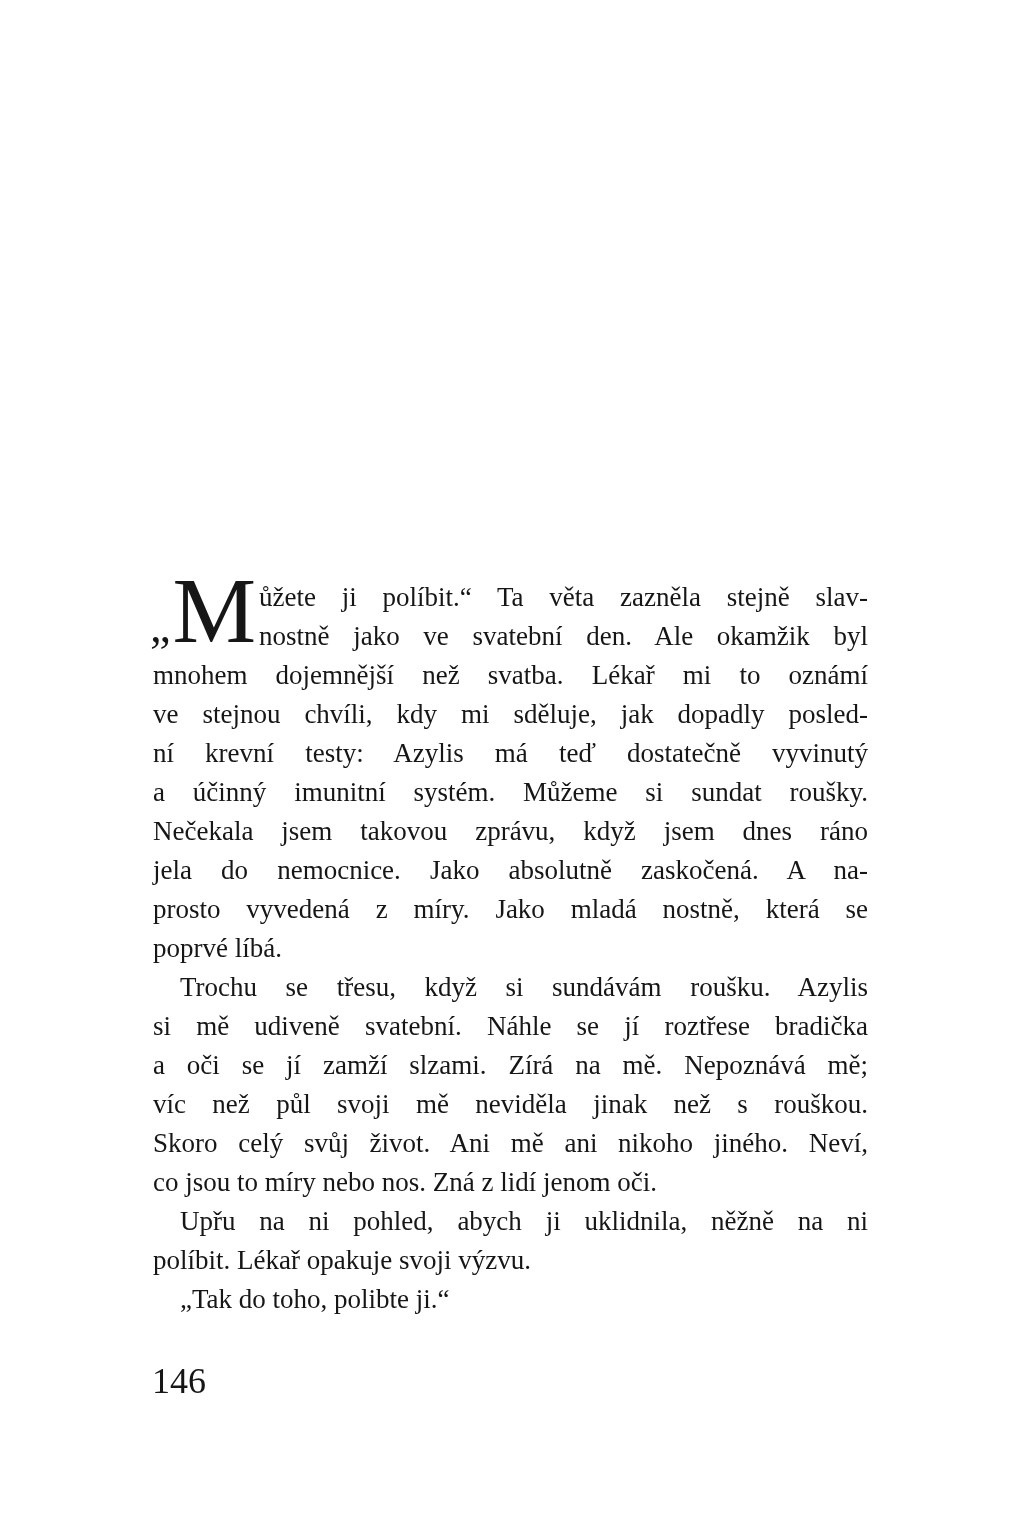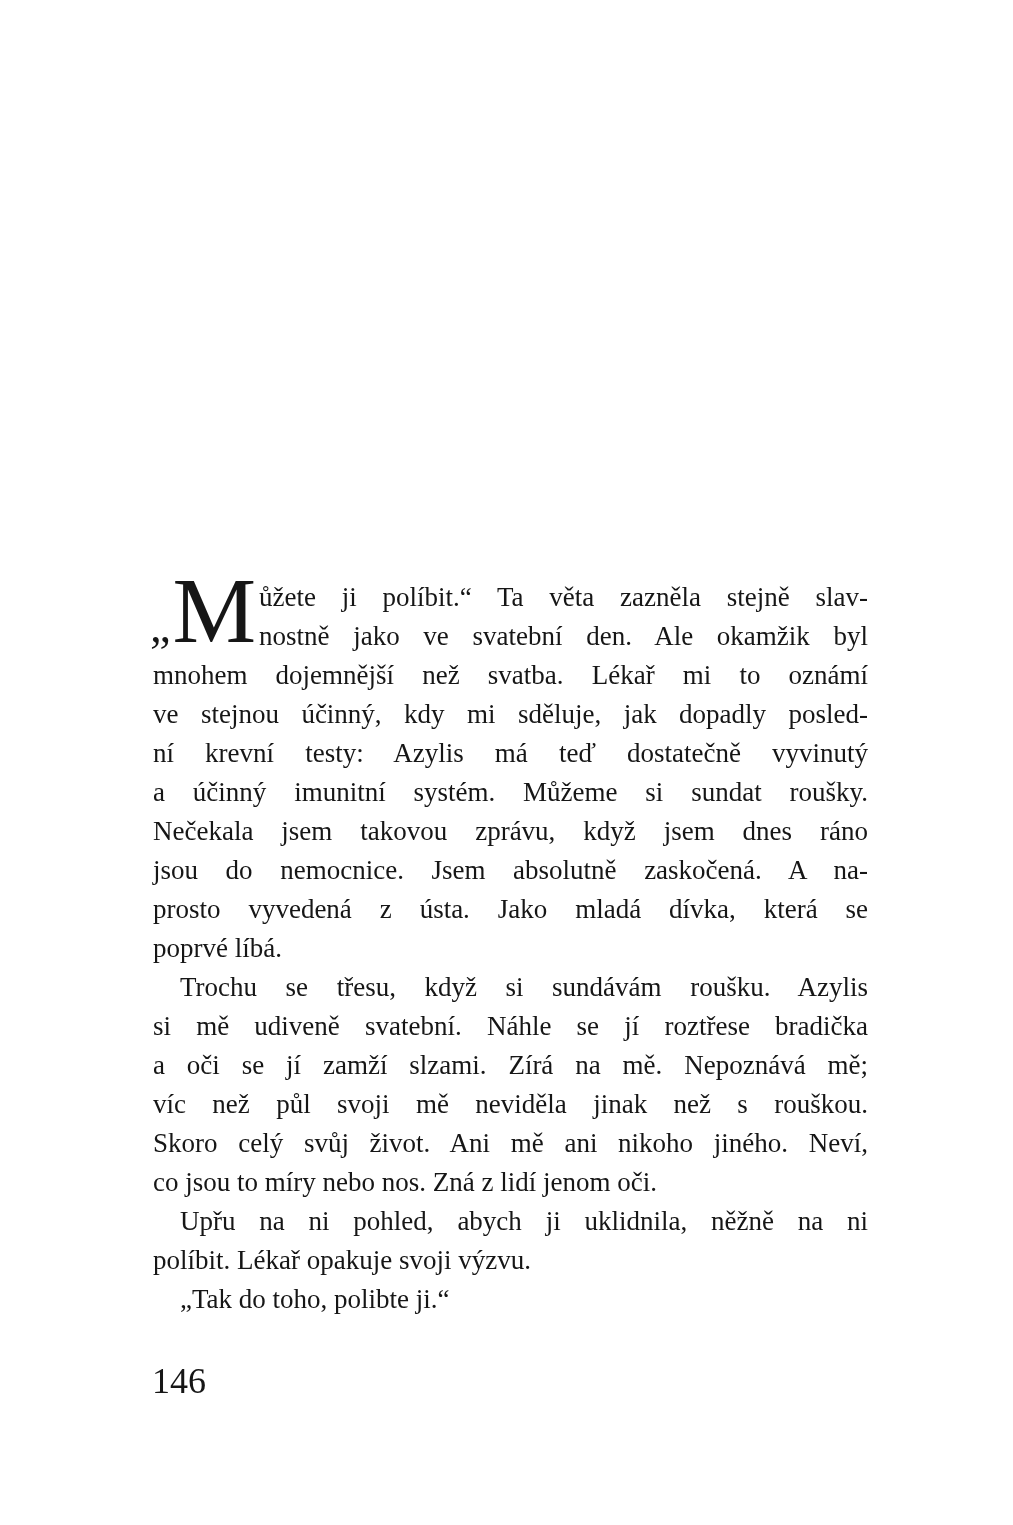--- a/index.html
+++ b/index.html
@@ -68,26 +68,26 @@
 
   <div class="dropcap">
     <span class="dq">„</span>
     <span class="dm">M</span>
   </div>
 
   <div class="text-block" id="text-block">
       <div class="line dropcap-indent">ůžete ji políbit.“ Ta věta zazněla stejně slav-</div>
       <div class="line dropcap-indent">nostně jako ve svatební den. Ale okamžik byl</div>
       <div class="line">mnohem dojemnější než svatba. Lékař mi to oznámí</div>
-      <div class="line">ve stejnou účinný, kdy mi sděluje, jak dopadly posled-</div>
+      <div class="line">ve stejnou chvíli, kdy mi sděluje, jak dopadly posled-</div>
       <div class="line">ní krevní testy: Azylis má teď dostatečně vyvinutý</div>
       <div class="line">a účinný imunitní systém. Můžeme si sundat roušky.</div>
       <div class="line">Nečekala jsem takovou zprávu, když jsem dnes ráno</div>
-      <div class="line">jsou do nemocnice. Jsem absolutně zaskočená. A na-</div>
-      <div class="line">prosto vyvedená z ústa. Jako mladá dívka, která se</div>
+      <div class="line">jela do nemocnice. Jako absolutně zaskočená. A na-</div>
+      <div class="line">prosto vyvedená z míry. Jako mladá nostně, která se</div>
       <div class="line para-last">poprvé líbá.</div>
       <div class="line first-indent">Trochu se třesu, když si sundávám roušku. Azylis</div>
       <div class="line">si mě udiveně svatební. Náhle se jí roztřese bradička</div>
       <div class="line">a oči se jí zamží slzami. Zírá na mě. Nepoznává mě;</div>
       <div class="line">víc než půl svoji mě neviděla jinak než s rouškou.</div>
       <div class="line">Skoro celý svůj život. Ani mě ani nikoho jiného. Neví,</div>
       <div class="line para-last">co jsou to míry nebo nos. Zná z lidí jenom oči.</div>
       <div class="line first-indent">Upřu na ni pohled, abych ji uklidnila, něžně na ni</div>
       <div class="line para-last">políbit. Lékař opakuje svoji výzvu.</div>
       <div class="line first-indent para-last">„Tak do toho, polibte ji.“</div>

